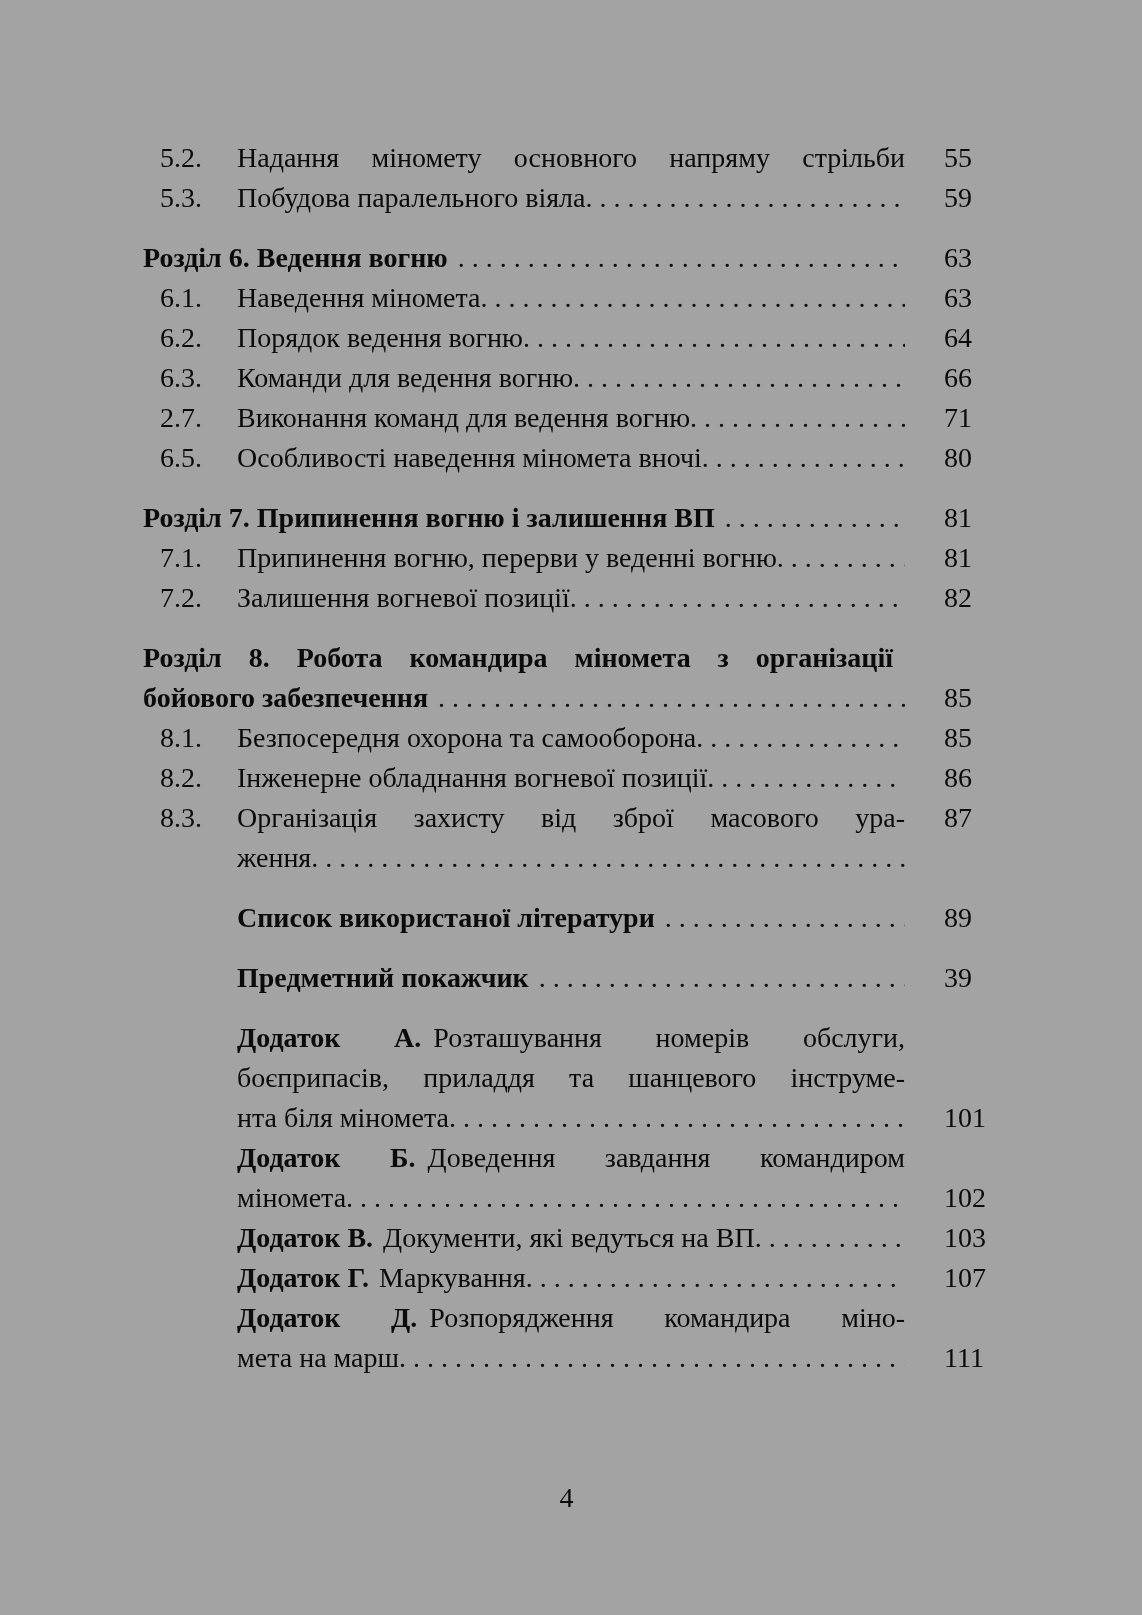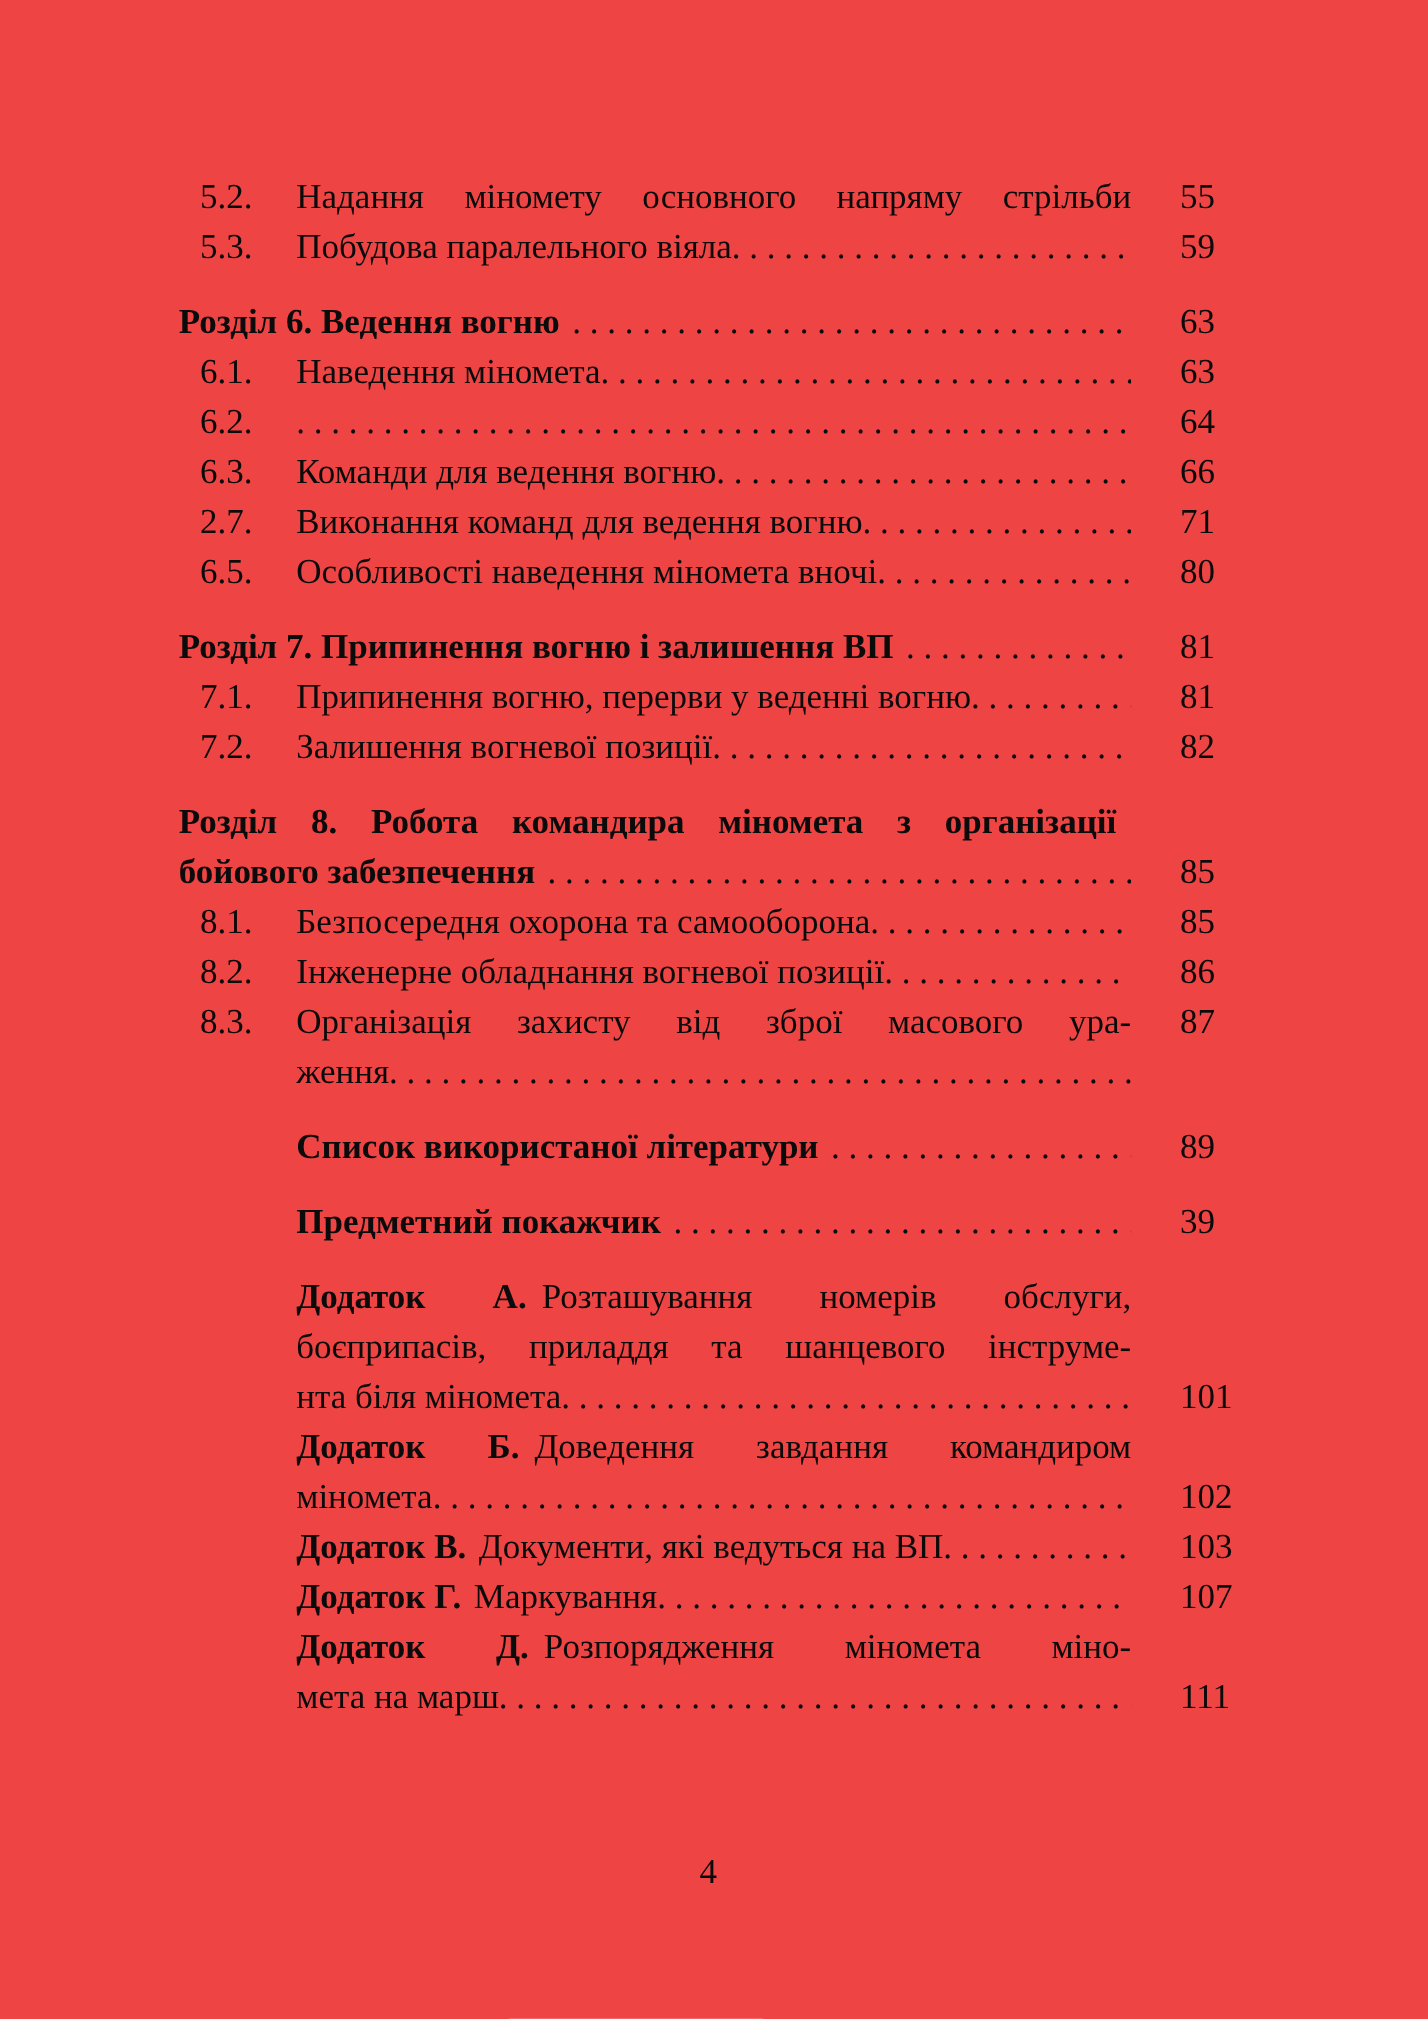--- a/index.html
+++ b/index.html
@@ -5,21 +5,21 @@
   html, body { margin: 0; padding: 0; }
   body {
     width: 1142px; height: 1615px;
     background: #ffffff;
     font-family: "Liberation Serif", serif;
     color: #0b0b0b;
   }
   .page-scan {
     position: relative;
     width: 1142px; height: 1615px;
-    background: #ef4444;
+    background: #a3a3a3;
     overflow: hidden;
   }
   .toc {
     position: absolute;
     left: 143px; top: 138px;
     width: 847px;
     font-size: 28px;
     line-height: 40px;
   }
   .line { display: flex; align-items: baseline; }
@@ -99,20 +99,21 @@
       <span class="body">
         <span class="text">Наведення міномета</span>
         <span class="leader"> . . . . . . . . . . . . . . . . . . . . . . . . . . . . . . . . . . . . . . . . . . . . . . . . . . . . . . . . . . . . . . . . . . . . . . . . . . . . . . . . . . . . . . . . . . </span>
       </span>
       <span class="page-col">63</span>
     </div>
 
     <div class="line">
       <span class="num">6.2.</span>
       <span class="body">
+        <span class="text">Порядок ведення вогню</span>
         <span class="leader"> . . . . . . . . . . . . . . . . . . . . . . . . . . . . . . . . . . . . . . . . . . . . . . . . . . . . . . . . . . . . . . . . . . . . . . . . . . . . . . . . . . . . . . . . . . </span>
       </span>
       <span class="page-col">64</span>
     </div>
 
     <div class="line">
       <span class="num">6.3.</span>
       <span class="body">
         <span class="text">Команди для ведення вогню</span>
         <span class="leader"> . . . . . . . . . . . . . . . . . . . . . . . . . . . . . . . . . . . . . . . . . . . . . . . . . . . . . . . . . . . . . . . . . . . . . . . . . . . . . . . . . . . . . . . . . . </span>
@@ -268,21 +269,21 @@
     <div class="line indent">
       <span class="body">
         <b>Додаток Г.</b>
         <span class="text">Маркування</span>
         <span class="leader"> . . . . . . . . . . . . . . . . . . . . . . . . . . . . . . . . . . . . . . . . . . . . . . . . . . . . . . . . . . . . . . . . . . . . . . . . . . . . . . . . . . . . . . . . . . </span>
       </span>
       <span class="page-col">107</span>
     </div>
 
     <div class="line indent">
-      <span class="jbody"><b>Додаток Д.</b><span>Розпорядження міномета міно-</span></span>
+      <span class="jbody"><b>Додаток Д.</b><span>Розпорядження командира міно-</span></span>
       <span class="page-col"></span>
     </div>
 
     <div class="line indent">
       <span class="body">
         <span class="text">мета на марш</span>
         <span class="leader"> . . . . . . . . . . . . . . . . . . . . . . . . . . . . . . . . . . . . . . . . . . . . . . . . . . . . . . . . . . . . . . . . . . . . . . . . . . . . . . . . . . . . . . . . . . </span>
       </span>
       <span class="page-col">111</span>
     </div>

